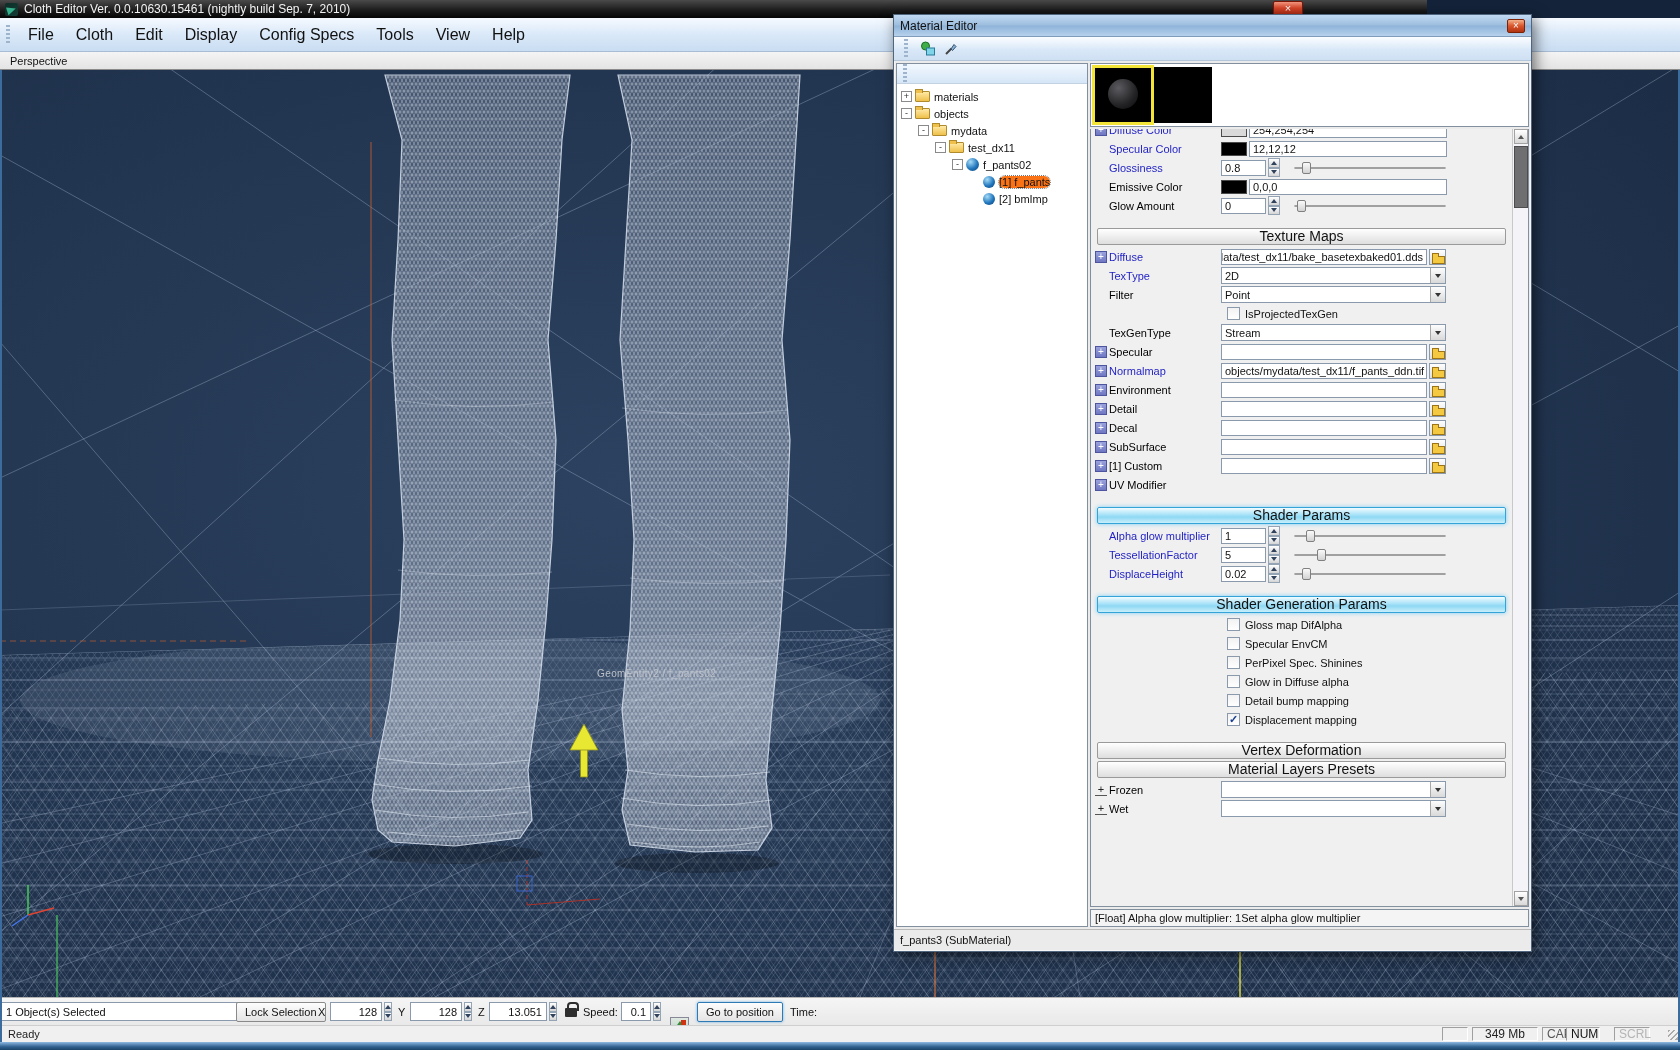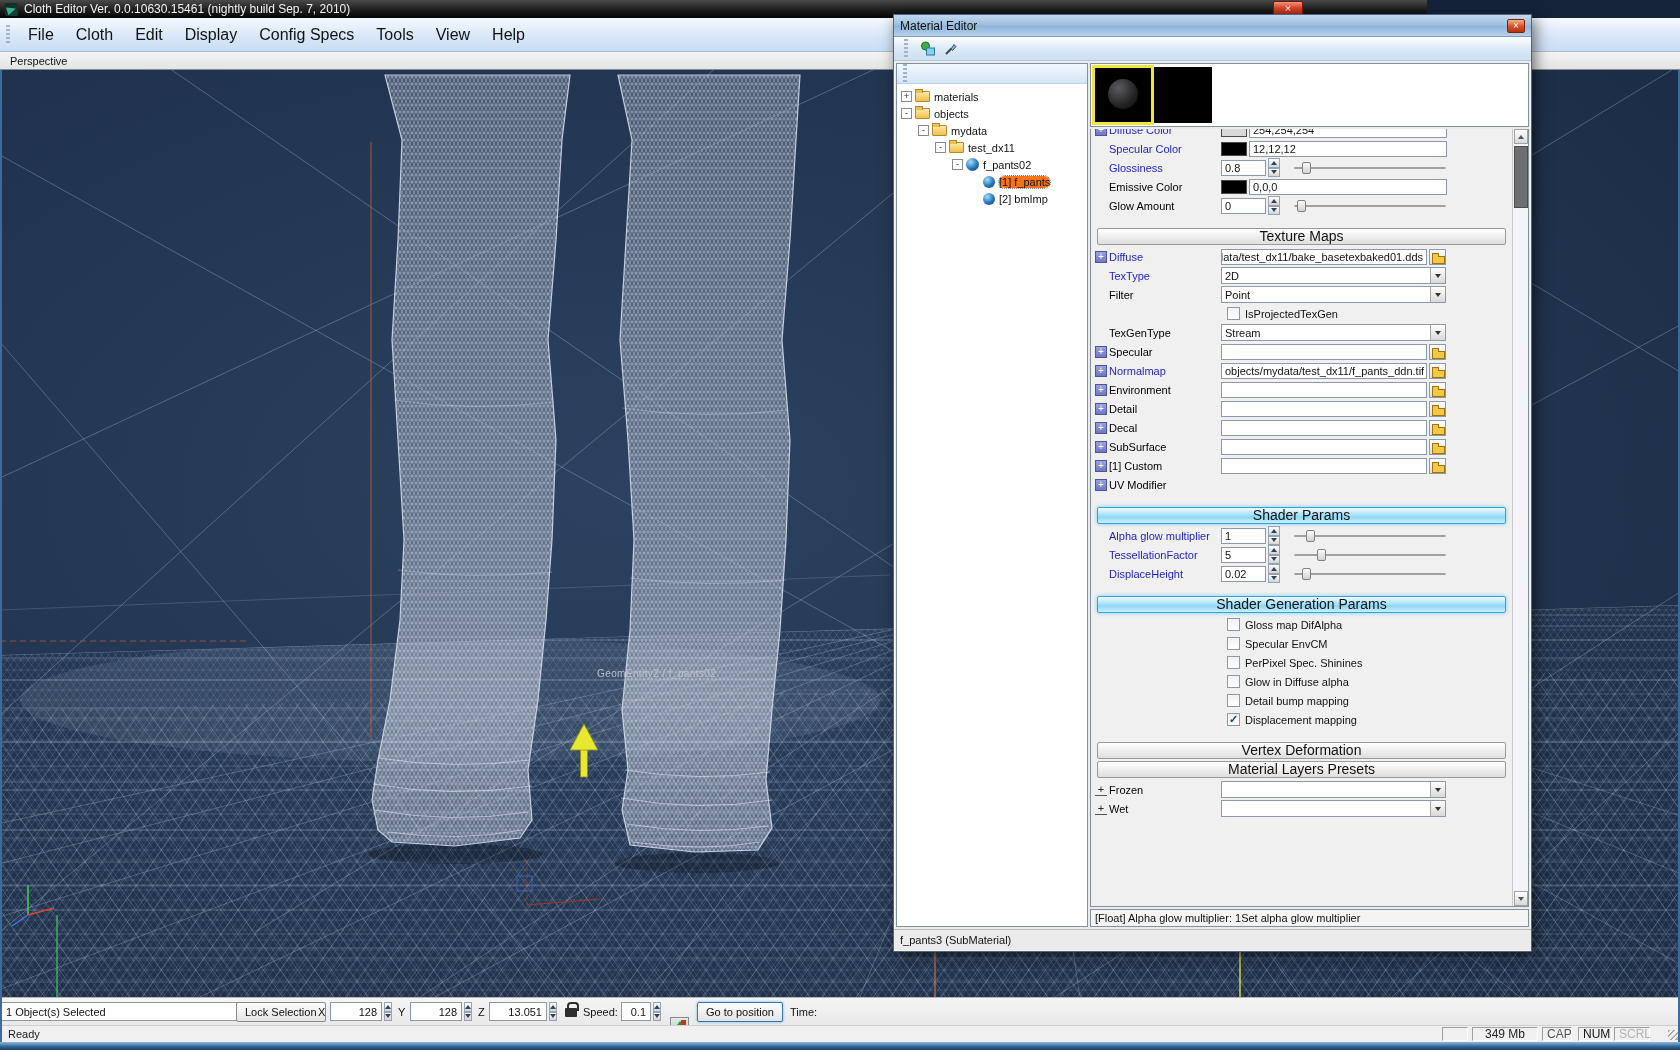--- a/index.html
+++ b/index.html
@@ -399,21 +399,21 @@
       <span class="trk"></span>
         <span class="thm" style="left:54%;"></span>
     </div>
   </div>
 
   <div class="statusbar">
     <span class="sb-ready">Ready</span>
     <span class="sb-box" style="right:212px; width:26px;"></span>
     <span class="sb-box" style="right:142px; width:66px;">349 Mb</span>
     <span class="sb-box" style="right:108px; width:30px; color:#555;">CAP</span>
-    <span class="sb-box" style="right:68px; width:34px; color:#111;">NUM</span>
+    <span class="sb-box" style="right:80px; width:34px; color:#111;">NUM</span>
     <span class="sb-box" style="right:30px; width:36px; color:#b4b4b4;">SCRL</span>
     <span class="sb-grip"></span>
   </div>
   <div class="bottom-frame"></div>
 
   <div class="me-window">
     <div class="me-titlebar">
       <span>Material Editor</span>
       <span class="me-close"></span>
     </div>

